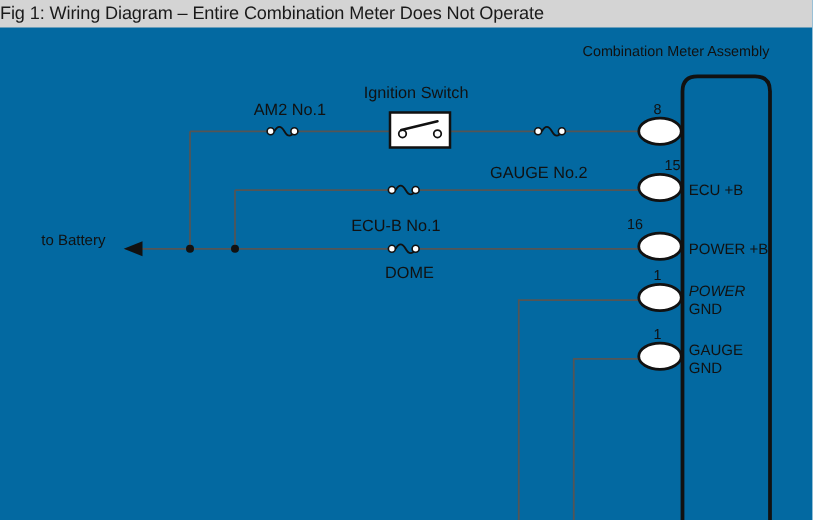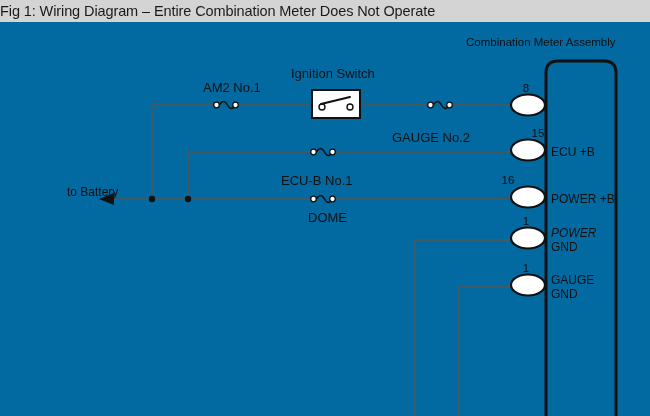--- a/index.html
+++ b/index.html
@@ -65,21 +65,20 @@
     white-space: nowrap;
     line-height: 14px;
   }
   #to-battery-label {
     position: absolute;
     left: 33px;
     top: 185px;
     font-size: 12px;
     color: #111;
     white-space: nowrap;
-    margin-left: 34px;
   }
   svg.layer {
     position: absolute;
     left: 0;
     top: 0;
     width: 650px;
     height: 416px;
   }
 </style>
 </head>

